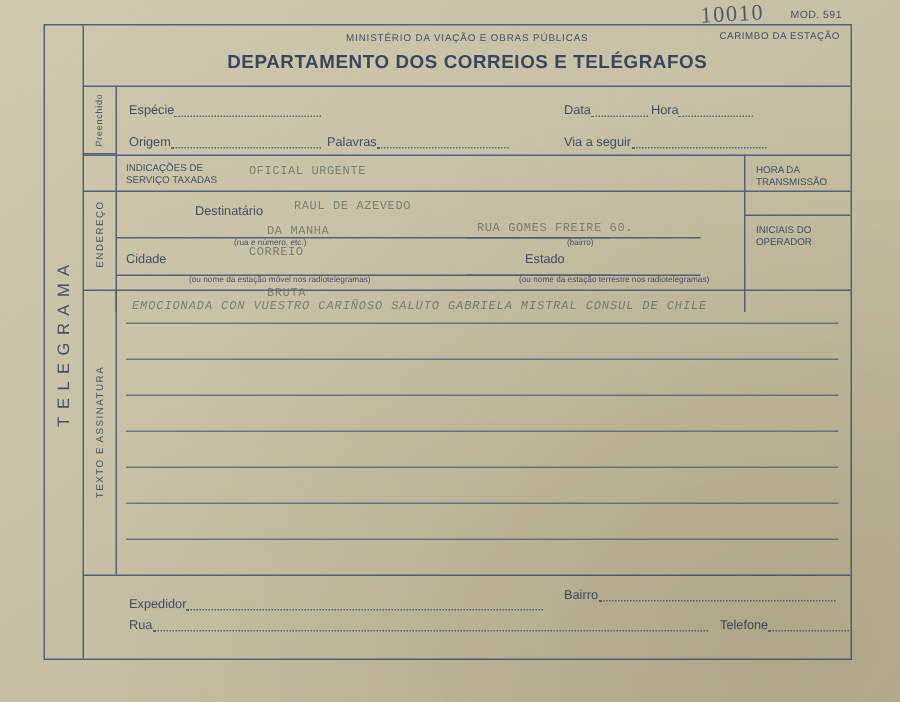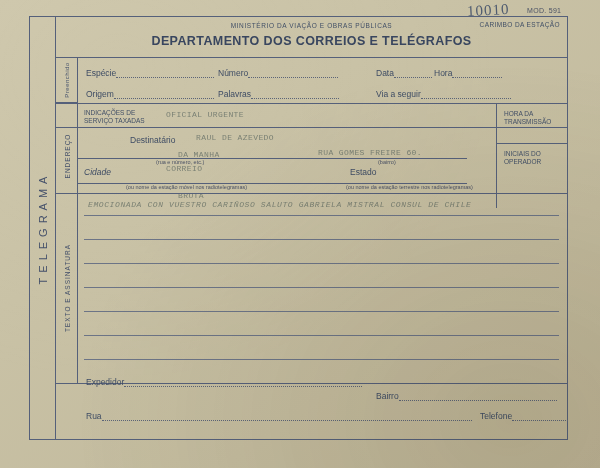--- a/index.html
+++ b/index.html
@@ -250,23 +250,20 @@
       </div>
       <div class="hline" style="top:40px;"></div>
 
       <div class="preench-box">
         <div class="vtext">Preenchido</div>
       </div>
 
       <div class="fieldrow" style="left:30px; top:51px;">
         <span>Espécie</span><span class="dots" style="width:98px;"></span>
       </div>
-      <div class="fieldrow" style="left:162px; top:51px;">
-        <span>Número</span><span class="dots" style="width:90px;"></span>
-      </div>
       <div class="fieldrow" style="left:320px; top:51px;">
         <span>Data</span><span class="dots" style="width:38px;"></span>
       </div>
       <div class="fieldrow" style="left:378px; top:51px;">
         <span>Hora</span><span class="dots" style="width:50px;"></span>
       </div>
 
       <div class="fieldrow" style="left:30px; top:72px;">
         <span>Origem</span><span class="dots" style="width:100px;"></span>
       </div>
@@ -303,21 +300,21 @@
       <div class="hand" style="position:absolute; left:140px; top:116px; font-size:8px;text-align:right;">RAUL DE AZEVEDO</div>
       <div class="hand" style="position:absolute; left:122px; top:133px; font-size:8px;">DA MANHA</div>
       <div class="hand" style="position:absolute; left:262px; top:131px; font-size:8px;">RUA GOMES FREIRE 60.</div>
 
       <div class="hline" style="top:141px; left:22px; right:160px;"></div>
       <div class="hline" style="top:141px; left:255px; right:100px;"></div>
 
       <div class="tiny" style="position:absolute; left:100px; top:142px;">(rua e número, etc.)</div>
       <div class="tiny" style="position:absolute; left:322px; top:142px;">(bairro)</div>
 
-      <div class="fieldrow" style="left:28px; top:150px; font-size:8.5px;font-style:italic;">
+      <div class="fieldrow" style="left:28px; top:150px; font-size:8.5px;">
         <span>Cidade</span>
       </div>
       <div class="hand" style="position:absolute; left:110px; top:147px; font-size:8px;">CORREIO</div>
       <div class="hand" style="position:absolute; left:122px; top:174px; font-size:8px;">BRUTA</div>
       <div class="fieldrow" style="left:258px; top:150px; font-size:8.5px;padding-left:36px;">
         <span>Estado</span>
       </div>
 
       <div class="hline" style="top:166px; left:22px; right:160px;"></div>
       <div class="hline" style="top:166px; left:255px; right:100px;"></div>
@@ -336,21 +333,21 @@
       <div class="msg-line" style="top:198px;"></div>
       <div class="msg-line" style="top:222px;"></div>
       <div class="msg-line" style="top:246px;"></div>
       <div class="msg-line" style="top:270px;"></div>
       <div class="msg-line" style="top:294px;"></div>
       <div class="msg-line" style="top:318px;"></div>
       <div class="msg-line" style="top:342px;"></div>
 
       <div class="hline" style="top:366px;"></div>
 
-      <div class="fieldrow" style="left:30px; top:360px;">
+      <div class="fieldrow" style="left:30px; top:380px;">
         <span>Expedidor</span><span class="dots" style="width:238px;"></span>
       </div>
       <div class="fieldrow" style="left:320px; top:374px;">
         <span>Bairro</span><span class="dots" style="width:158px;"></span>
       </div>
 
       <div class="fieldrow" style="left:30px; top:394px;">
         <span>Rua</span><span class="dots" style="width:370px;"></span>
       </div>
       <div class="fieldrow" style="left:424px; top:394px;">

